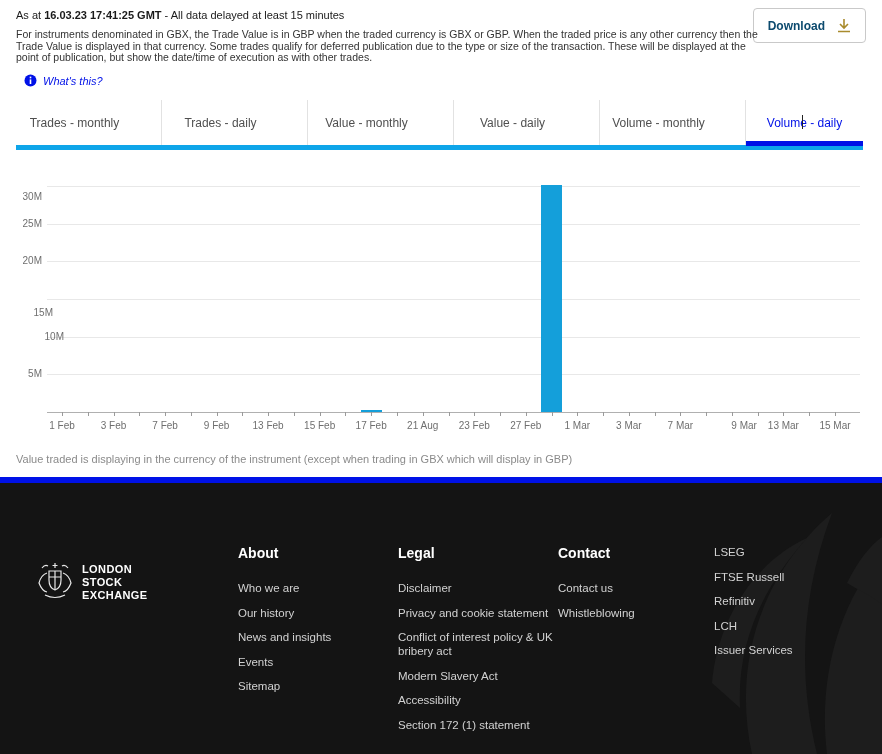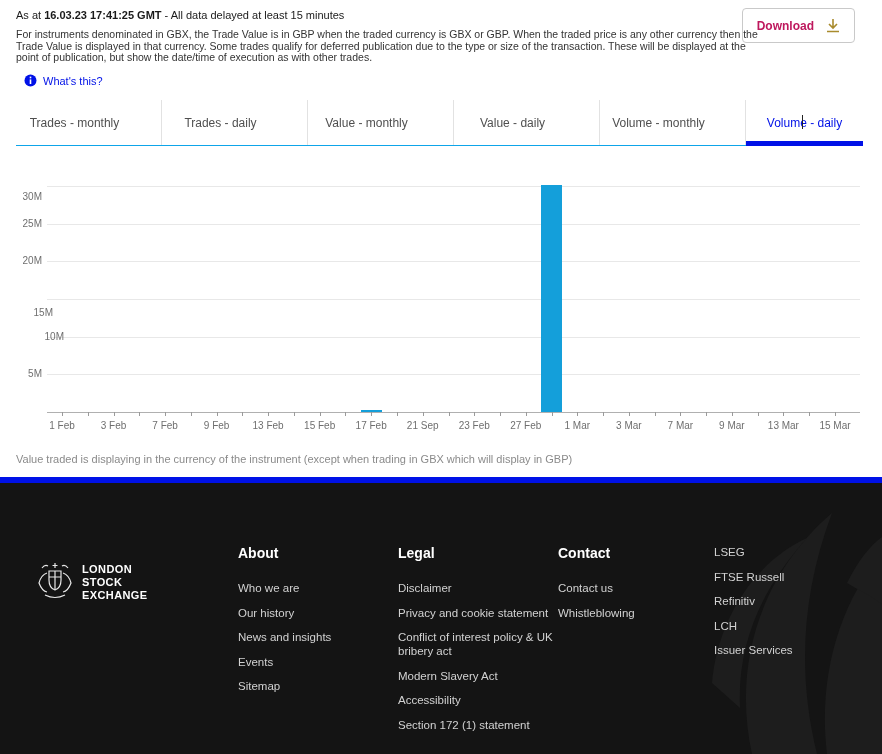--- a/index.html
+++ b/index.html
@@ -3,27 +3,27 @@
 <meta charset="utf-8">
 <style>
   html,body{margin:0;padding:0;background:#fff;}
   .page{position:relative;width:882px;height:754px;overflow:hidden;background:#fff;
         font-family:"Liberation Sans",sans-serif;color:#2b2b2b;}
   
   .asat{position:absolute;left:16px;top:9px;font-size:11px;color:#1a1a1a;}
   .asat b{font-weight:bold;}
   .disclaimer{position:absolute;left:16px;top:29px;font-size:10.5px;line-height:11.5px;color:#333;}
   .whats{position:absolute;left:24px;top:74px;display:flex;align-items:flex-end;gap:6px;
-         font-size:11px;color:#0011e7;cursor:pointer;}
-  .dl-btn{position:absolute;right:27px;top:8px;height:33px;display:flex;align-items:center;gap:12px;
+         font-size:11px;color:#0011e7;cursor:pointer;font-style:italic;}
+  .dl-btn{position:absolute;right:16px;top:8px;height:33px;display:flex;align-items:center;gap:12px;
           padding:0 14px;border:1px solid #c9c9c9;border-radius:4px;background:#fff;
-          font-size:12px;font-weight:bold;color:#be185d;cursor:pointer;}
+          font-size:12px;font-weight:bold;color:#0c4a6e;cursor:pointer;}
   
   .tabs{position:absolute;left:16px;top:100px;width:847px;height:45px;display:flex;
-        border-bottom:1px solid #0ea5e9;gap:28px;}
+        border-bottom:5px solid #0ea5e9;gap:28px;}
   .tab{flex:1 1 0;position:relative;display:flex;align-items:center;justify-content:center;
        font-size:12px;color:#4f4f4f;cursor:pointer;background:#fff;}
   .tab + .tab{border-left:1px solid #e2e2e2;}
   .tab.active{color:#0011e7;}
   .tab.active::after{content:'';position:absolute;left:0;right:0;bottom:-1px;height:5px;background:#0011e7;}
   .caret{position:absolute;left:56px;top:15px;width:1px;height:14px;background:#222;}
   
   .chart{position:absolute;left:0;top:146px;width:882px;height:300px;}
   .gridline{position:absolute;height:1px;background:#e8e8e8;}
   .axisline{position:absolute;height:1px;background:#b0b0b0;}
@@ -127,40 +127,40 @@
       <div class="xlabel" style="left: 243.1px; top: 274px;">13 Feb</div>
       <div class="xtick" style="left: 293.9px; top: 266px;"></div>
       <div class="xtick" style="left: 319.7px; top: 266px;"></div>
       <div class="xlabel" style="left: 294.7px; top: 274px;">15 Feb</div>
       <div class="xtick" style="left: 345.4px; top: 266px;"></div>
       <div class="xtick" style="left: 371.2px; top: 266px;"></div>
       <div class="xlabel" style="left: 346.2px; top: 274px;">17 Feb</div>
       <div class="bar" style="left: 360.7px; top: 264px; width: 21px; height: 2px; background: rgb(20, 159, 218);"></div>
       <div class="xtick" style="left: 397px; top: 266px;"></div>
       <div class="xtick" style="left: 422.7px; top: 266px;"></div>
-      <div class="xlabel" style="left: 397.7px; top: 274px;">21 Sep</div>
+      <div class="xlabel" style="left: 397.7px; top: 274px;">21 Aug</div>
       <div class="xtick" style="left: 448.5px; top: 266px;"></div>
       <div class="xtick" style="left: 474.3px; top: 266px;"></div>
       <div class="xlabel" style="left: 449.3px; top: 274px;">23 Feb</div>
       <div class="xtick" style="left: 500px; top: 266px;"></div>
       <div class="xtick" style="left: 525.8px; top: 266px;"></div>
       <div class="xlabel" style="left: 500.8px; top: 274px;">27 Feb</div>
       <div class="xtick" style="left: 551.6px; top: 266px;"></div>
       <div class="bar" style="left: 541.1px; top: 39.3px; width: 21px; height: 226.7px; background: rgb(20, 159, 218);"></div>
       <div class="xtick" style="left: 577.3px; top: 266px;"></div>
       <div class="xlabel" style="left: 552.3px; top: 274px;">1 Mar</div>
       <div class="xtick" style="left: 603.1px; top: 266px;"></div>
       <div class="xtick" style="left: 628.9px; top: 266px;"></div>
       <div class="xlabel" style="left: 603.9px; top: 274px;">3 Mar</div>
       <div class="xtick" style="left: 654.6px; top: 266px;"></div>
       <div class="xtick" style="left: 680.4px; top: 266px;"></div>
       <div class="xlabel" style="left: 655.4px; top: 274px;">7 Mar</div>
       <div class="xtick" style="left: 706.1px; top: 266px;"></div>
       <div class="xtick" style="left: 731.9px; top: 266px;"></div>
-      <div class="xlabel" style="left: 706.9px; top: 274px;">9 Mar</div>
+      <div class="xlabel" style="left: 706.9px; top: 274px; text-align: right;">9 Mar</div>
       <div class="xtick" style="left: 757.7px; top: 266px;"></div>
       <div class="xtick" style="left: 783.4px; top: 266px;"></div>
       <div class="xlabel" style="left: 758.4px; top: 274px;">13 Mar</div>
       <div class="xtick" style="left: 809.2px; top: 266px;"></div>
       <div class="xtick" style="left: 835px; top: 266px;"></div>
       <div class="xlabel" style="left: 810px; top: 274px;">15 Mar</div>
     </div>
 
   <div class="footnote">Value traded is displaying in the currency of the instrument (except when trading in GBX which will display in GBP)</div>
 

